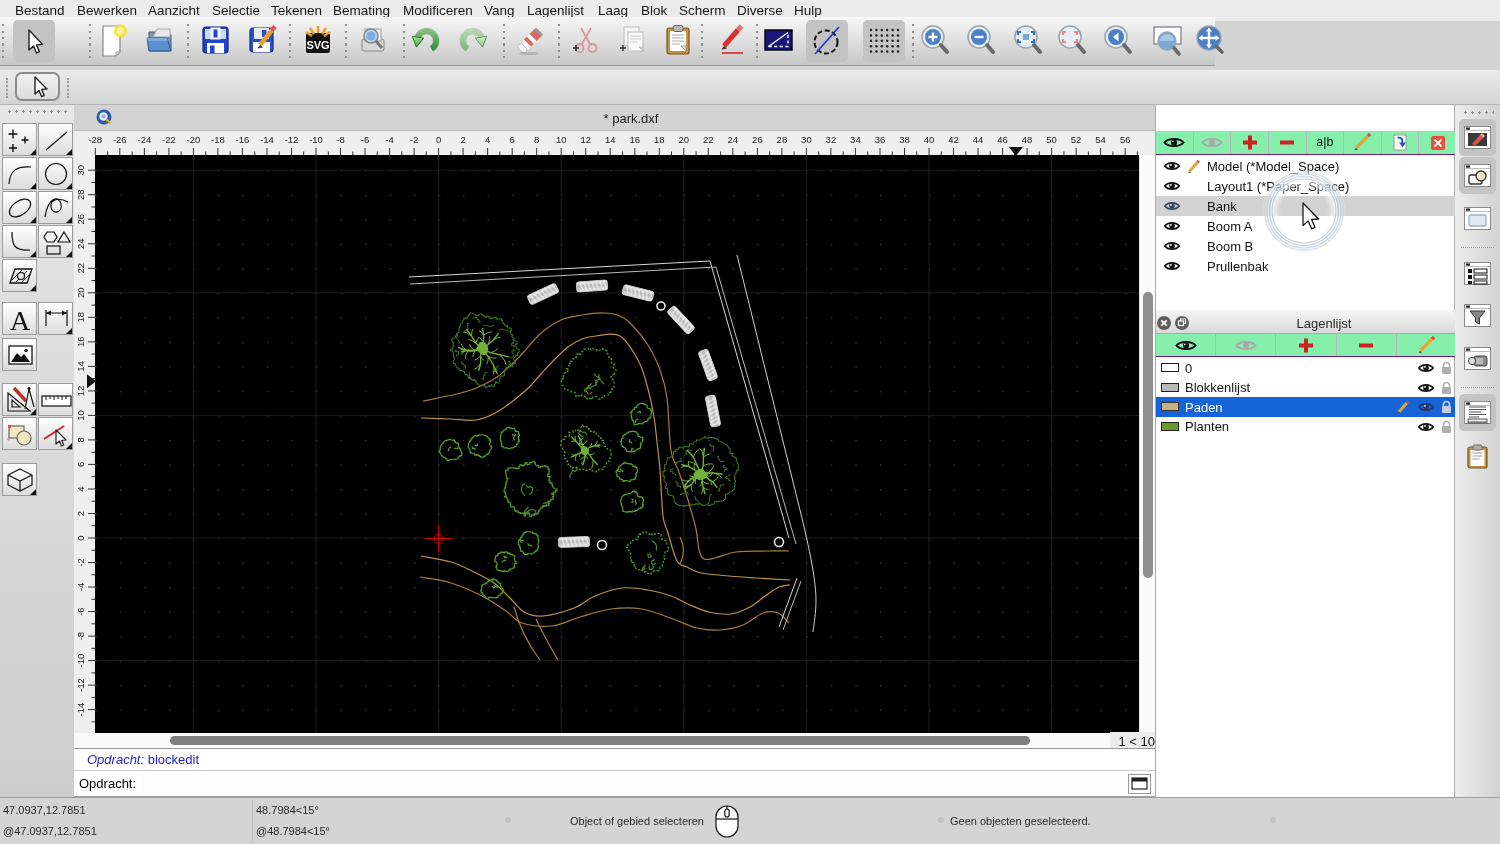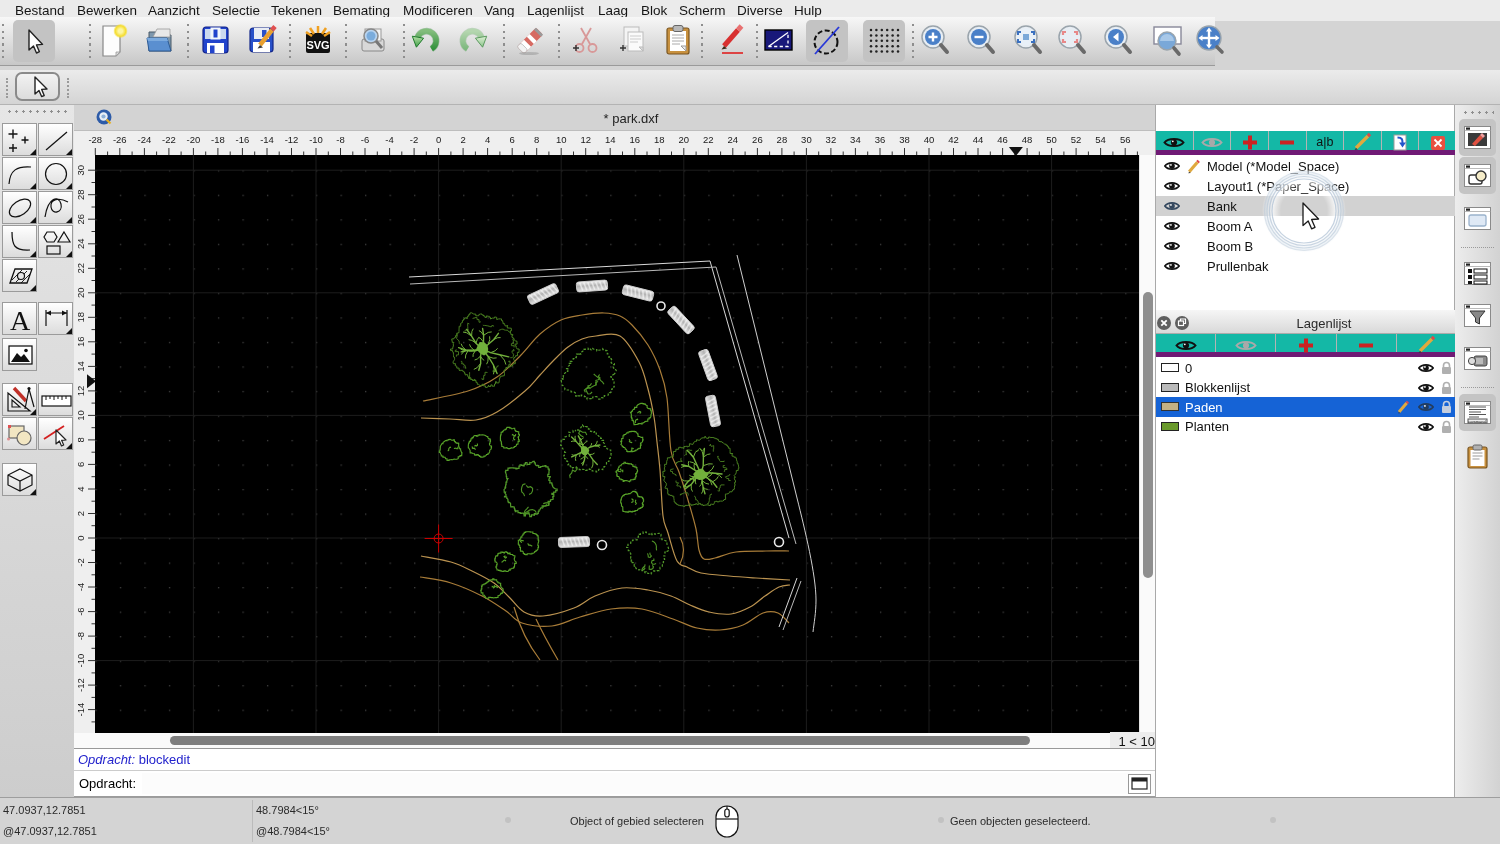--- a/index.html
+++ b/index.html
@@ -12,25 +12,25 @@
 #palette{left:0;top:105px;width:74px;height:692px;background:linear-gradient(#e6e6e6,#cdcdcd)}
 .pbtn{position:absolute;width:35px;height:33px;background:linear-gradient(#ffffff,#dcdcdc);border:1px solid #9b9b9b}
 #cwin{left:74px;top:105px;width:1081px;height:692px;background:#efefef}
 #ctitle{left:0;top:0;width:1091px;height:26px;background:#d3d3d3;border-bottom:1px solid #bdbdbd}
 #ctitle .t{position:absolute;left:0;width:1081px;text-align:center;text-indent:33px;top:6px;font-size:13px;color:#222}
 #vscroll{left:1065px;top:50px;width:16px;height:578px;background:#fafafa;border-left:1px solid #e2e2e2}
 #vthumb{position:absolute;left:3px;top:137px;width:10px;height:286px;background:#8f8f8f;border-radius:5px}
 #hscroll{left:0;top:628px;width:1036px;height:15px;background:#fafafa}
 #hthumb{position:absolute;left:96px;top:3px;width:860px;height:9px;background:#7e7e7e;border-radius:4.5px}
 #pgind{left:1036px;top:627px;width:45px;height:16px;background:#ececec;font-size:13px;color:#111;text-align:right;padding-top:2px}
-#cmdhist{left:0;top:643px;width:1081px;height:22px;background:#fff;border-top:1px solid #999;font-size:13px;padding:3px 0 0 4px;color:#2222cc}
+#cmdhist{left:0;top:643px;width:1081px;height:22px;background:#fff;border-top:1px solid #999;font-size:13px;padding:3px 0 0 13px;color:#2222cc}
 #cmdrow{left:0;top:665px;width:1081px;height:27px;background:#fff;border-top:1px solid #ccc;border-bottom:1px solid #9c9c9c;font-size:13px}
 #blocks{left:1155px;top:105px;width:300px;height:692px;background:#fff;border-left:1px solid #a9a9a9;border-right:1px solid #a9a9a9}
 .ptitle{position:absolute;width:300px;height:26px;background:linear-gradient(#f6f6f6,#d9d9d9);border-bottom:1px solid #ababab;text-align:center;text-indent:36px;font-size:13px;color:#2a2a2a;padding-top:6px}
-.ptool{position:absolute;width:300px;background:#14b8a6;border-bottom:5px solid #701a75;display:flex}
+.ptool{position:absolute;width:300px;background:#86efac;border-bottom:1px solid #701a75;display:flex}
 .ptool .cell{flex:1;border-right:1px solid #b4b4b4;position:relative}
 .ptool .cell:last-child{border-right:none}
 .ptool .cell svg{display:block;margin:0 auto}
 .row{position:absolute;width:300px;height:20px;font-size:13px;color:#111}
 #strip{left:1455px;top:105px;width:45px;height:692px;background:linear-gradient(90deg,#ededed,#d2d2d2)}
 .sbtn{position:absolute;left:4px;width:37px;height:37px}
 .sbtn.on{background:#c4c4c4;border-radius:5px}
 #status{left:0;top:797px;width:1500px;height:47px;background:#d4d4d4;border-top:1px solid #9e9e9e;font-size:11px;color:#2a2a2a}
 .led{position:absolute;width:6px;height:6px;border-radius:3px;background:#c2c2c2}
 svg{display:block}

